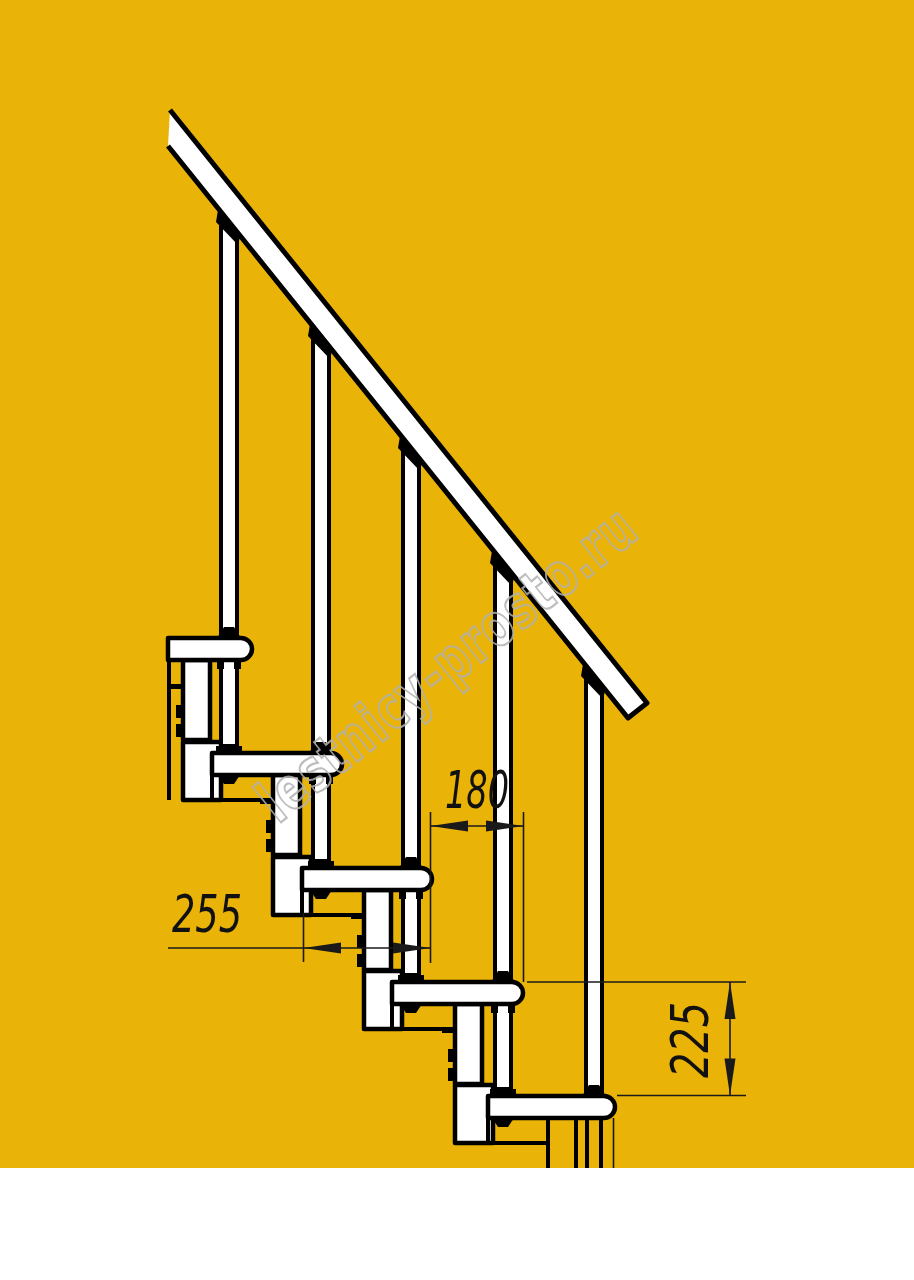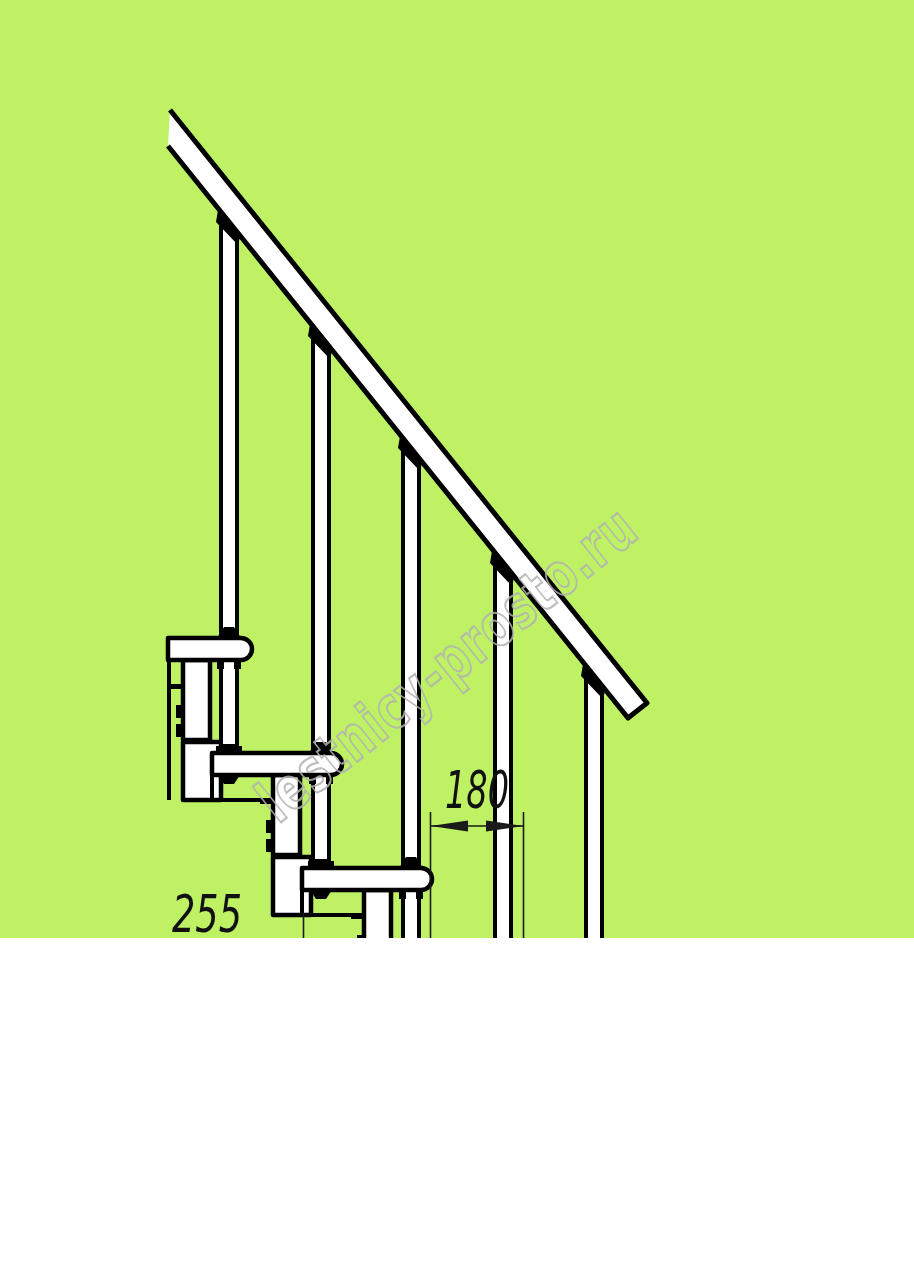--- a/index.html
+++ b/index.html
@@ -3,22 +3,22 @@
 <meta charset="utf-8">
 <style>
   html, body {
     margin: 0;
     padding: 0;
     background: #ffffff;
   }
   .canvas {
     position: relative;
     width: 914px;
-    height: 938px;
-    background: #bef264;
+    height: 1168px;
+    background: #eab308;
     overflow: hidden;
     font-family: "DejaVu Sans", sans-serif;
   }
   svg { display: block; }
   .struct {
     fill: #ffffff;
     stroke: #000000;
     stroke-width: 4.5;
     stroke-linejoin: round;
   }

